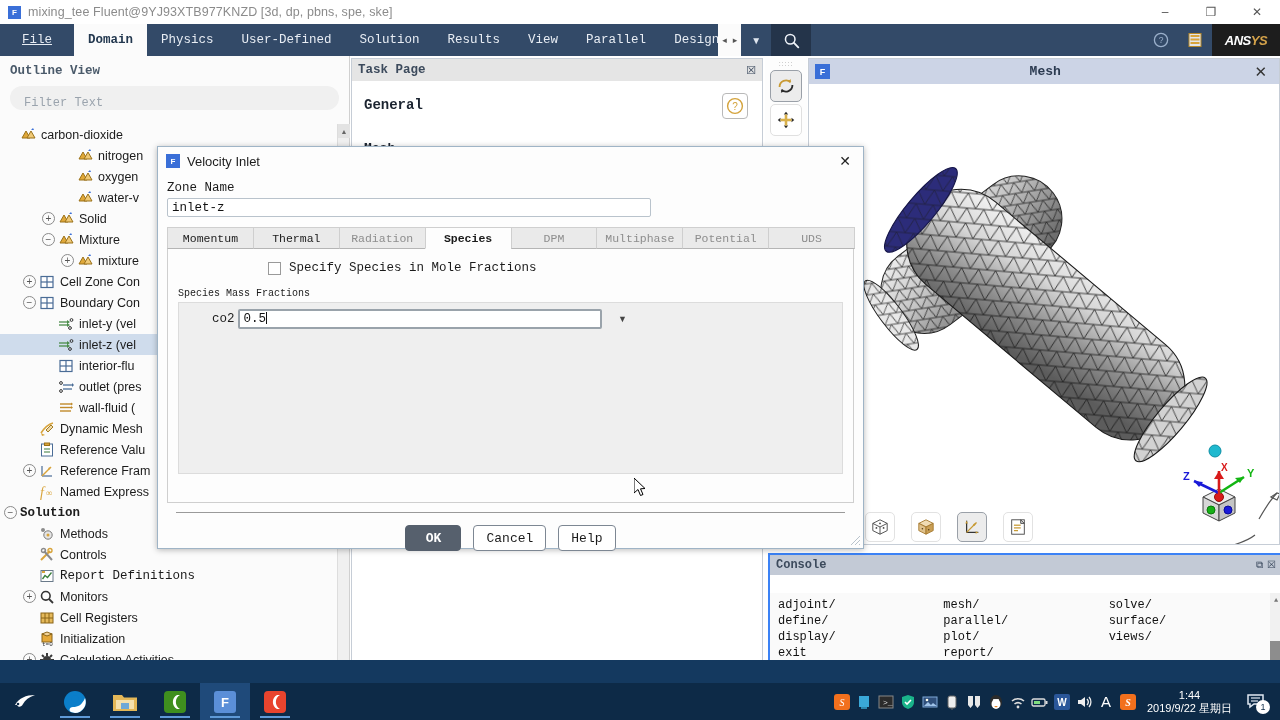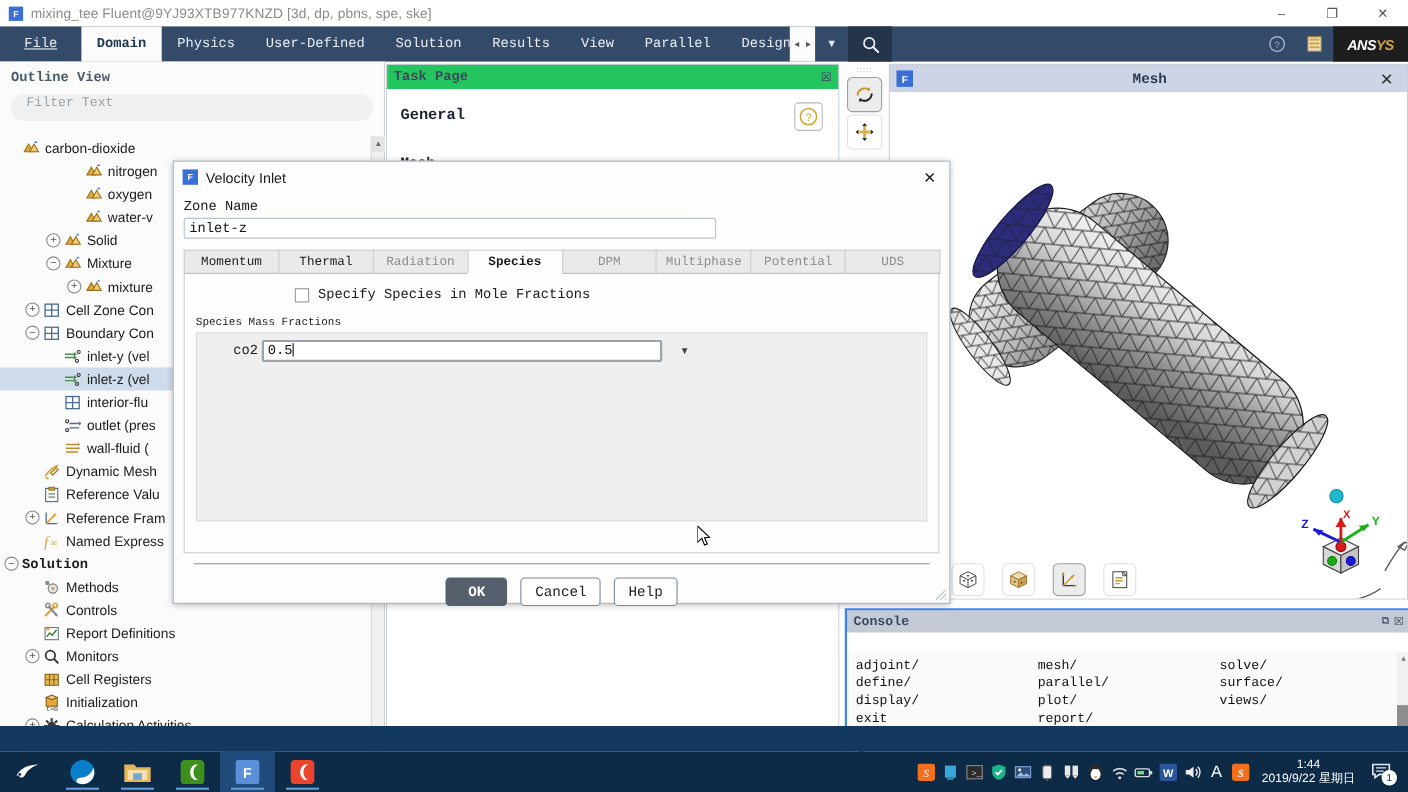--- a/index.html
+++ b/index.html
@@ -68,21 +68,21 @@
   #outline{
     position:absolute; left:0; top:56px; width:350px; height:627px;
     background:#fbfbfb; border-right:1px solid #d0d0d0;
   }
   #outline-title{
     font-family:"Liberation Mono", monospace; font-size:12.5px; color:#4a5a6a;
     padding:8px 10px 4px 10px; font-weight:bold;
   }
   #filterbox{
     margin:4px 10px 6px 10px; height:24px; background:#f0f0f0; border-radius:12px;
-    display:flex; align-items:flex-start; padding:0 14px;
+    display:flex; align-items:flex-end; padding:0 14px;
   }
   #filterbox span{ color:#9aa3ad; font-family:"Liberation Mono", monospace; font-size:12px;}
   #tree{
     position:absolute; left:0; top:68px; width:350px; height:559px; overflow:hidden;
   }
   .trow{
     display:flex; align-items:center; height:21px; padding-left:4px; white-space:nowrap;
     font-size:12.5px; color:#1b1b1b;
   }
   .trow.sel{ background:#cfdcec; }
@@ -101,21 +101,21 @@
   }
   #tree-sb .arrow{ width:12px;height:14px;background:#e3e3e3;display:flex;align-items:center;justify-content:center;font-size:7px;color:#666;}
   #tree-sb .thumb{ position:absolute; top:248px; left:0; width:12px; height:30px; background:#b4b4b4;}
 
   
   #taskpage{
     position:absolute; left:351px; top:58px; width:412px; height:604px;
     background:#ffffff; border:1px solid #c6cdd6;
   }
   #tp-header{
-    height:22px; background:#22c55e; display:flex; align-items:center;
+    height:22px; background:#e5e5e5; display:flex; align-items:center;
     padding:0 6px;
   }
   #tp-header .t{ font-family:"Liberation Mono", monospace; font-weight:bold; font-size:12.5px; color:#3c4a5c;}
   #tp-header .x{ margin-left:auto; font-size:11px; color:#36455a;}
   #tp-body{ padding:16px 12px; position:relative; background:#fff; height:580px;}
   #tp-body .h1{ font-family:"Liberation Mono", monospace; font-weight:bold; font-size:14px; color:#1b2430;}
   #tp-body .h2{ font-family:"Liberation Mono", monospace; font-weight:bold; font-size:13px; color:#1b2430; margin-top:28px;}
   #tp-help{
     position:absolute; right:14px; top:12px; width:26px; height:26px;
     border:1px solid #b9b9b9; border-radius:4px; background:#fff;
@@ -526,21 +526,21 @@
       <div class="trow" style="padding-left: 23px;">
         <div class="exp blank"></div>
         <div class="ticon"><svg width="16" height="16" viewBox="0 0 16 16">
             <line x1="2" y1="13" x2="11" y2="4" stroke="#d8a43c" stroke-width="2"></line>
             <line x1="13" y1="13" x2="5" y2="4" stroke="#8b8b8b" stroke-width="2"></line>
             <circle cx="11" cy="3.5" r="2" fill="none" stroke="#d8a43c" stroke-width="1.4"></circle>
             <circle cx="4.5" cy="3.5" r="2" fill="none" stroke="#8b8b8b" stroke-width="1.4"></circle>
           </svg></div>
         <div class="tlabel">Controls</div>
       </div>
-      <div class="trow" style="padding-left: 23px;">
+      <div class="trow" style="padding-left: 23px; font-family: Liberation Mono, monospace;">
         <div class="exp blank"></div>
         <div class="ticon"><svg width="16" height="16" viewBox="0 0 16 16">
             <rect x="2" y="2.5" width="12" height="11" fill="#fff" stroke="#6a7a8a"></rect>
             <polyline points="3.5,11 6,7.5 8.5,9.5 12.5,4.5" stroke="#3a7f3a" stroke-width="1.3" fill="none"></polyline>
             <rect x="3" y="3" width="3" height="2" fill="#d8a43c"></rect>
           </svg></div>
         <div class="tlabel">Report Definitions</div>
       </div>
       <div class="trow" style="padding-left: 23px;">
         <div class="exp">+</div>

